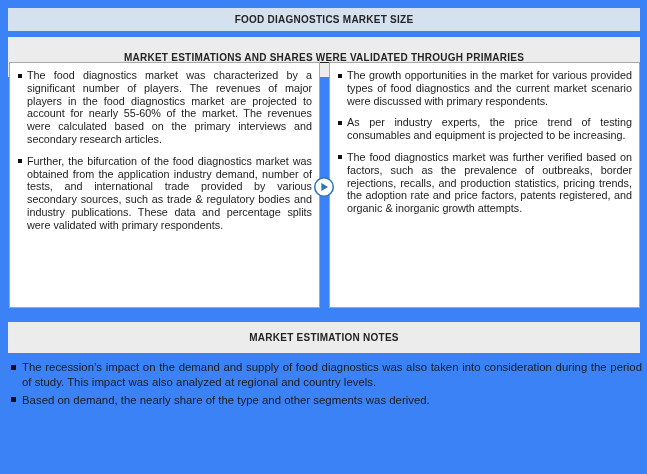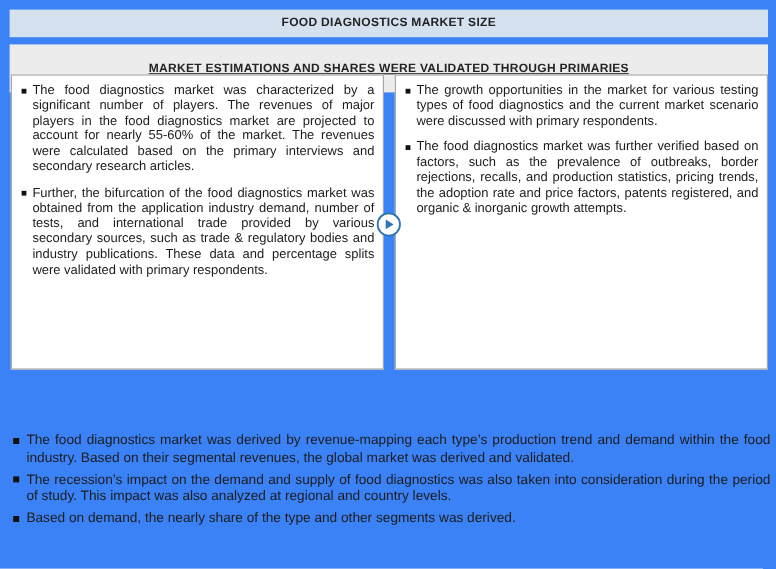--- a/index.html
+++ b/index.html
@@ -119,32 +119,35 @@
 
   <div class="box box-left">
     <ul class="bullets">
       <li>The food diagnostics market was characterized by a significant number of players. The revenues of major players in the food diagnostics market are projected to account for nearly 55-60% of the market. The revenues were calculated based on the primary interviews and secondary research articles.</li>
       <li>Further, the bifurcation of the food diagnostics market was obtained from the application industry demand, number of tests, and international trade provided by various secondary sources, such as trade &amp; regulatory bodies and industry publications. These data and percentage splits were validated with primary respondents.</li>
     </ul>
   </div>
 
   <div class="box box-right">
     <ul class="bullets">
-      <li>The growth opportunities in the market for various testing types of food diagnostics and the current market scenario were discussed with primary respondents.</li>
+      <li>The growth opportunities in the market for various provided types of food diagnostics and the current market scenario were discussed with primary respondents.</li>
+      <li>As per industry experts, the price trend of testing consumables and equipment is projected to be increasing.</li>
       <li>The food diagnostics market was further verified based on factors, such as the prevalence of outbreaks, border rejections, recalls, and production statistics, pricing trends, the adoption rate and price factors, patents registered, and organic &amp; inorganic growth attempts.</li>
     </ul>
   </div>
 
   <button class="play-btn">
     <svg width="22" height="22" viewBox="0 0 22 22">
       <circle cx="11" cy="11" r="9.3" fill="#ffffff" stroke="#2e75b6" stroke-width="1.5"></circle>
       <path d="M8.4 6.9 L15 11 L8.4 15.1 Z" fill="#2e75b6"></path>
     </svg>
   </button>
 
+  <div class="bar notes-bar">
+    <span>MARKET ESTIMATION NOTES</span>
+  </div>
 
   <ul class="notes">
-    <li>The food diagnostics market was derived by revenue-mapping each type’s production trend and demand within the food industry. Based on their segmental revenues, the global market was derived and validated.</li>
     <li>The recession’s impact on the demand and supply of food diagnostics was also taken into consideration during the period of study. This impact was also analyzed at regional and country levels.</li>
     <li>Based on demand, the nearly share of the type and other segments was derived.</li>
   </ul>
 
 </div>
 
 </body></html>

